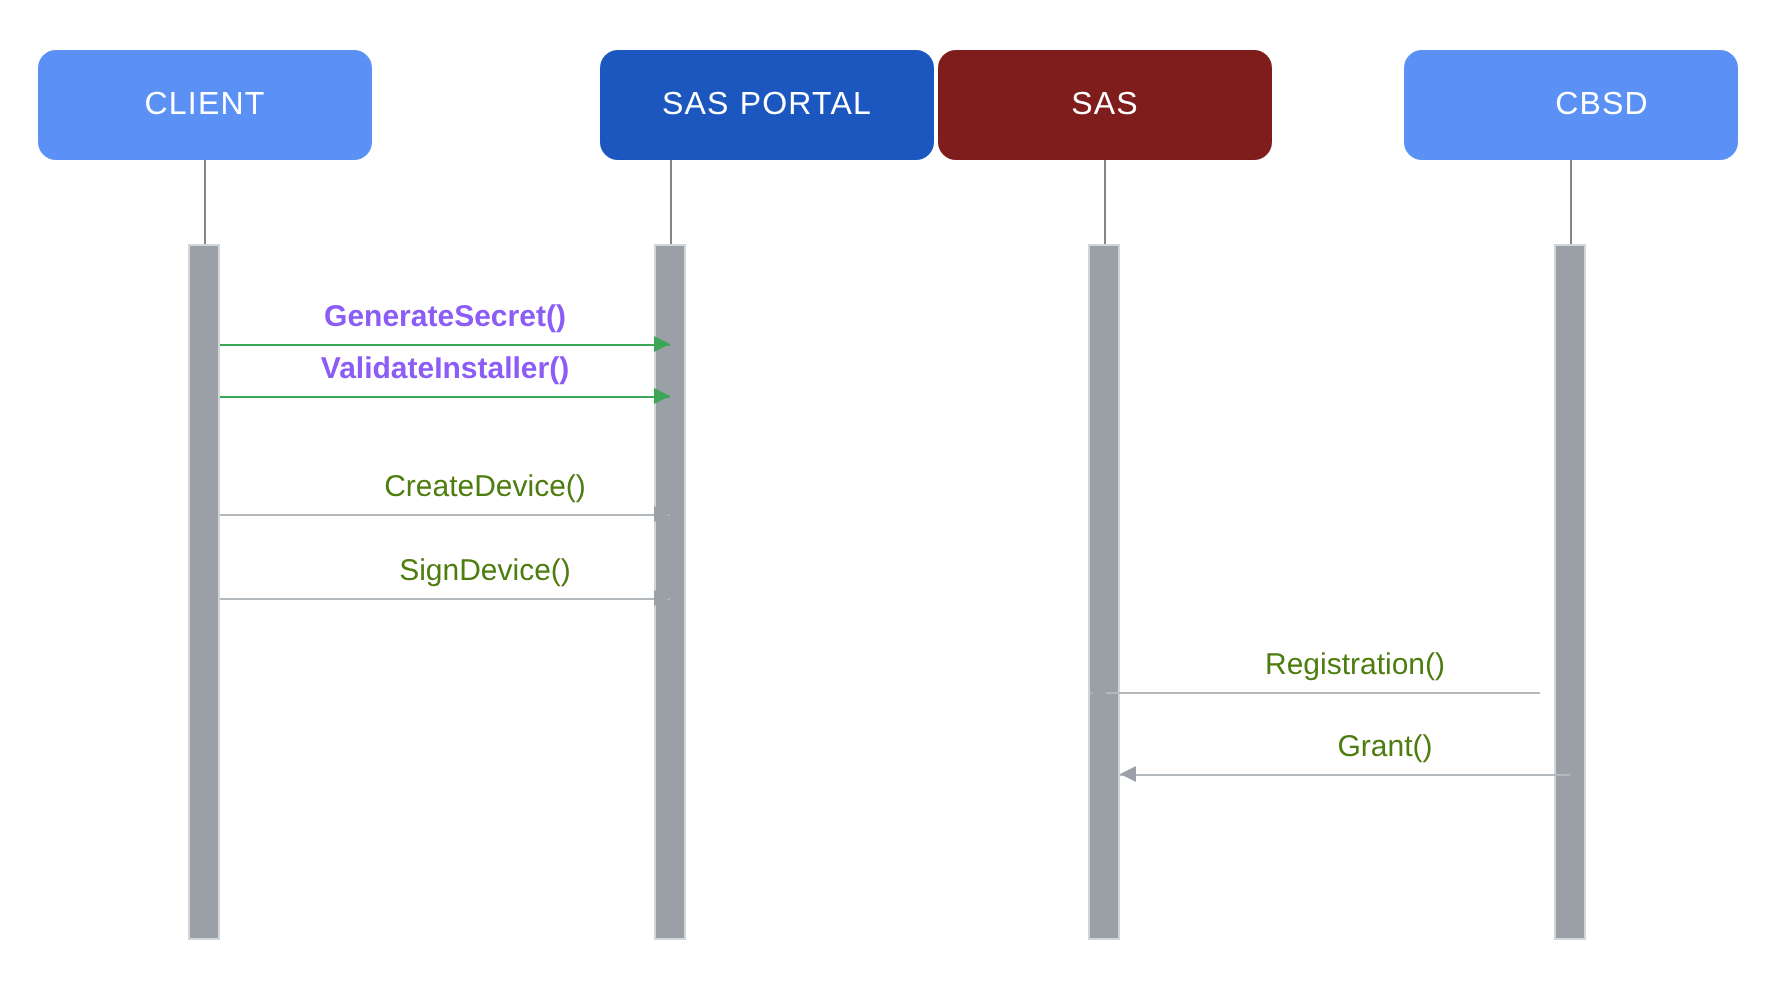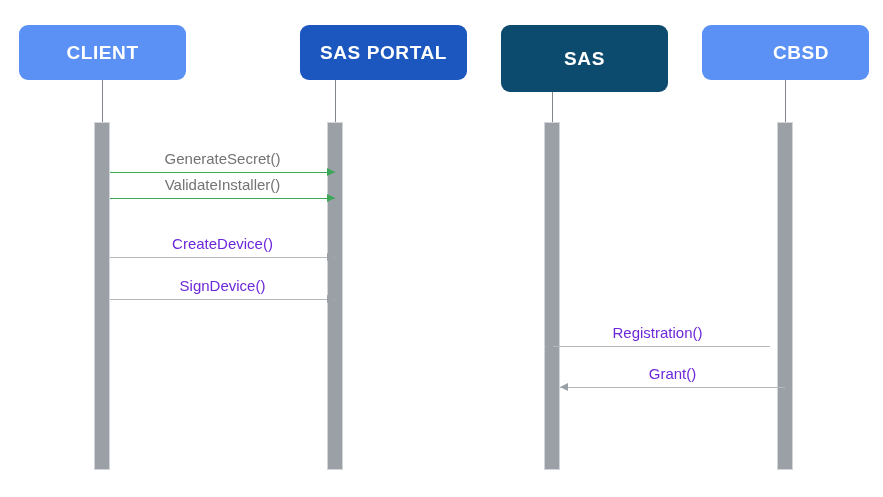--- a/index.html
+++ b/index.html
@@ -23,22 +23,22 @@
     position: absolute;
     height: 55px;
     border-radius: 9px;
     display: flex;
     align-items: center;
     justify-content: center;
     box-sizing: border-box;
   }
   .participant-label {
     color: #ffffff;
-    font-size: 19px;
-    font-weight: bold;
+    font-size: 16px;
+    font-weight: normal;
     letter-spacing: 0.6px;
     line-height: 1;
     white-space: nowrap;
   }
   
   .lifeline {
     position: absolute;
     width: 1px;
     background: #80868b;
   }
@@ -86,24 +86,24 @@
     width: 100%;
     bottom: 6px;
     text-align: center;
     font-size: 15px;
     line-height: 1.1;
     white-space: nowrap;
   }
   
   .c-green .message-line { background: #3ba757; }
   .c-green .message-arrow { border-left-color: #3ba757; border-right-color: #3ba757; }
-  .c-green .message-label { color: #737373; }
+  .c-green .message-label { color: #8b5cf6; font-weight: bold; }
   .c-gray .message-line { background: #b3b8bd; }
   .c-gray .message-arrow { border-left-color: #9aa0a6; border-right-color: #9aa0a6; }
-  .c-gray .message-label { color: #6d28d9; }
+  .c-gray .message-label { color: #4d7c0f; margin-left: 20px; }
 </style>
 </head>
 <body>
 
 <div id="canvas" style="background: rgb(255, 255, 255);">
   <div id="lifelines-layer">
       <div class="lifeline" style="left: 102px; top: 80px; height: 42px;"></div>
       <div class="lifeline" style="left: 335px; top: 80px; height: 42px;"></div>
       <div class="lifeline" style="left: 552px; top: 80px; height: 42px;"></div>
       <div class="lifeline" style="left: 785px; top: 80px; height: 42px;"></div>
@@ -146,20 +146,20 @@
         <div class="message-label">Grant()</div>
       </div>
     </div>
   <div id="participants-layer">
       <div class="participant" style="left: 19px; top: 25px; width: 167px; height: 55px; background: rgb(91, 145, 244);">
         <span class="participant-label">CLIENT</span>
       </div>
       <div class="participant" style="left: 252px; top: 25px; width: 167px; height: 55px; background: rgb(27, 87, 190); margin-left: 48px;">
         <span class="participant-label">SAS PORTAL</span>
       </div>
-      <div class="participant" style="left: 469px; top: 25px; width: 167px; height: 67px; background: #0c4a6e; margin-left: 32px;">
+      <div class="participant" style="left: 469px; top: 25px; width: 167px; height: 55px; background: #7f1d1d;">
         <span class="participant-label">SAS</span>
       </div>
       <div class="participant" style="left: 702px; top: 25px; width: 167px; height: 55px; background: rgb(91, 145, 244); padding-left: 31px;">
         <span class="participant-label">CBSD</span>
       </div>
     </div>
 </div>
 
 </body></html>

